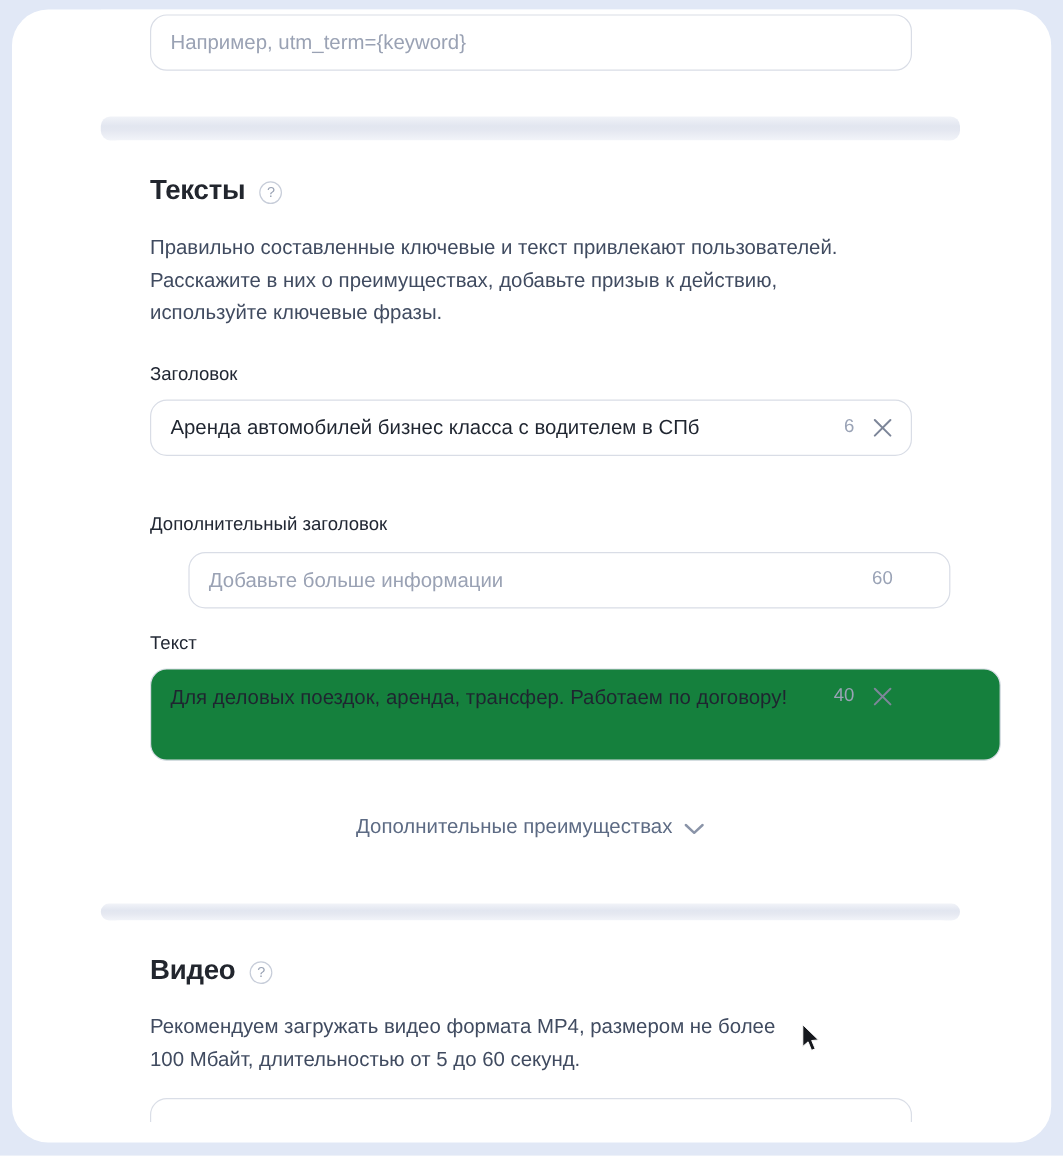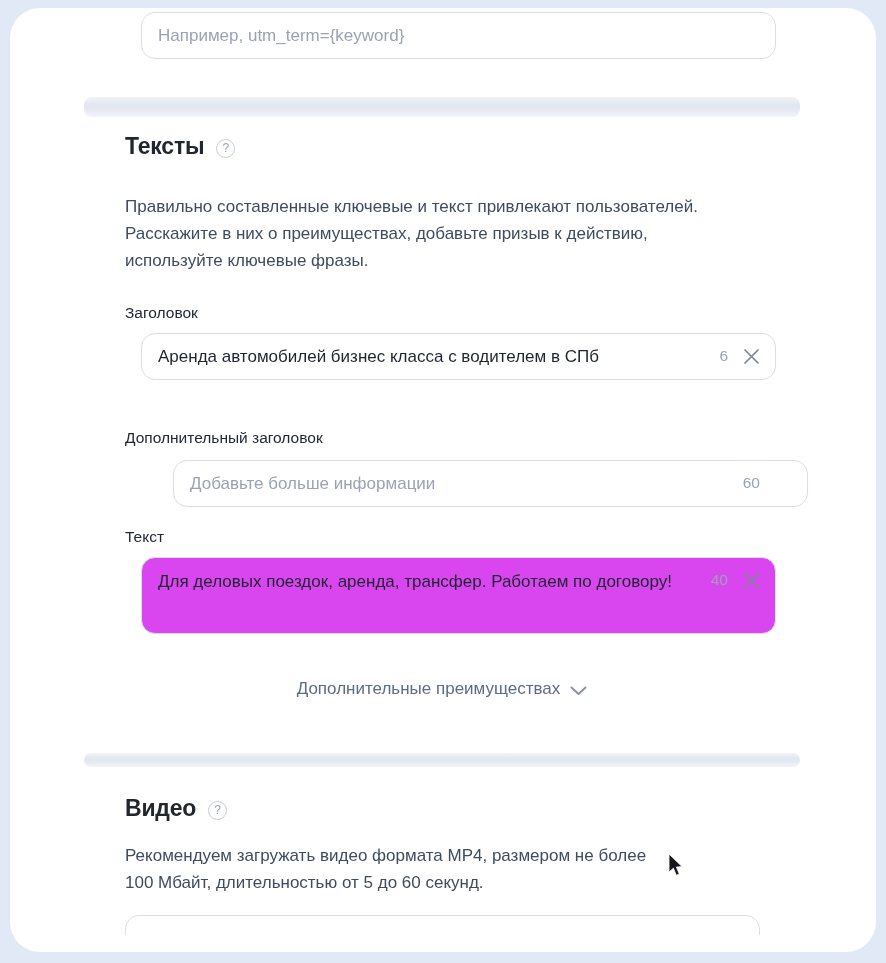--- a/index.html
+++ b/index.html
@@ -34,30 +34,30 @@
   .help-icon {
     width:19px; height:19px; border:1.5px solid #c7cdd9; border-radius:50%;
     display:flex; align-items:center; justify-content:center;
     font-size:12px; color:#99a2b4; cursor:pointer; margin-top:3px;
   }
   .desc { position:absolute; left:41px; }
   .desc span { display:block; font-size:17px; line-height:27px; color:#404b60; }
 
   .field-label { position:absolute; left:41px; font-size:15.5px; color:#222834; }
 
-  .field { position:absolute; left:41px; width:635px;margin-left:16px; }
+  .field { position:absolute; left:41px; width:635px; }
   .text-input {
     width:635px; height:47px; border:1px solid #d9dde6; border-radius:14px;
     background:#fff; font-family:inherit; font-size:17px; color:#1f2530;
     padding:0 76px 0 16px; outline:none;
   }
   .text-input::placeholder, .text-area::placeholder { color:#9aa2b4; opacity:1; }
   .text-area {
-    width:635px; height:77px; border:1px solid #d9dde6; border-radius:14px;
-    background:#d946ef; font-family:inherit; font-size:17px; color:#1f2530;
+    width:709px; height:77px; border:1px solid #d9dde6; border-radius:14px;
+    background:#15803d; font-family:inherit; font-size:17px; color:#1f2530;
     padding:11px 76px 0 16px; line-height:26px; outline:none; resize:none; overflow:hidden;
   }
   .counter {
     position:absolute; font-size:15.5px; color:#9aa3b6; top:14px;
   }
   .counter-only { right:16px; }
   .counter-with-x { right:48px; }
   .clear-btn {
     position:absolute; right:15px; top:14px; width:19px; height:19px;
     cursor:pointer; display:flex; align-items:center; justify-content:center;
@@ -86,21 +86,21 @@
 
   <div class="card card-1">
     <div class="field" style="top:4px;">
       <input class="text-input" style="padding-right: 16px;" type="text" placeholder="Например, utm_term={keyword}">
     </div>
   </div>
 
   <div class="gap-band gap-1"></div>
 
   <div class="card card-2">
-    <div class="section-header" style="top:16px;text-align:right;">
+    <div class="section-header" style="top:28px;text-align:right;">
       <div class="section-title">Тексты</div>
       <div class="help-icon">?</div>
     </div>
 
     <div class="desc" style="top:76px;">
       <span>Правильно составленные ключевые и текст привлекают пользователей.</span>
       <span>Расскажите в них о преимуществах, добавьте призыв к действию,</span>
       <span>используйте ключевые фразы.</span>
     </div>
 

